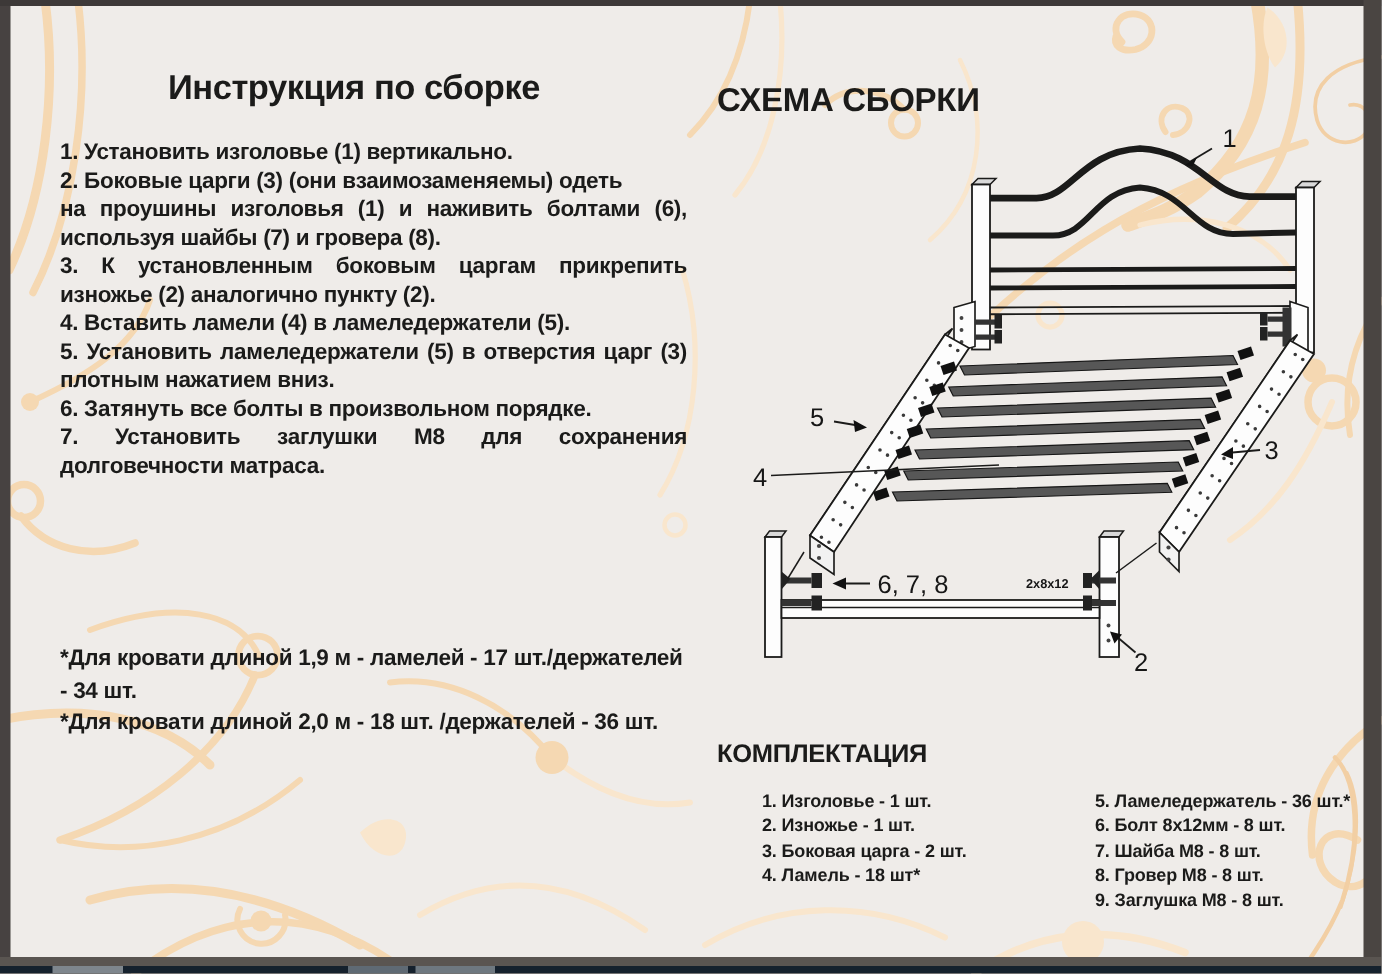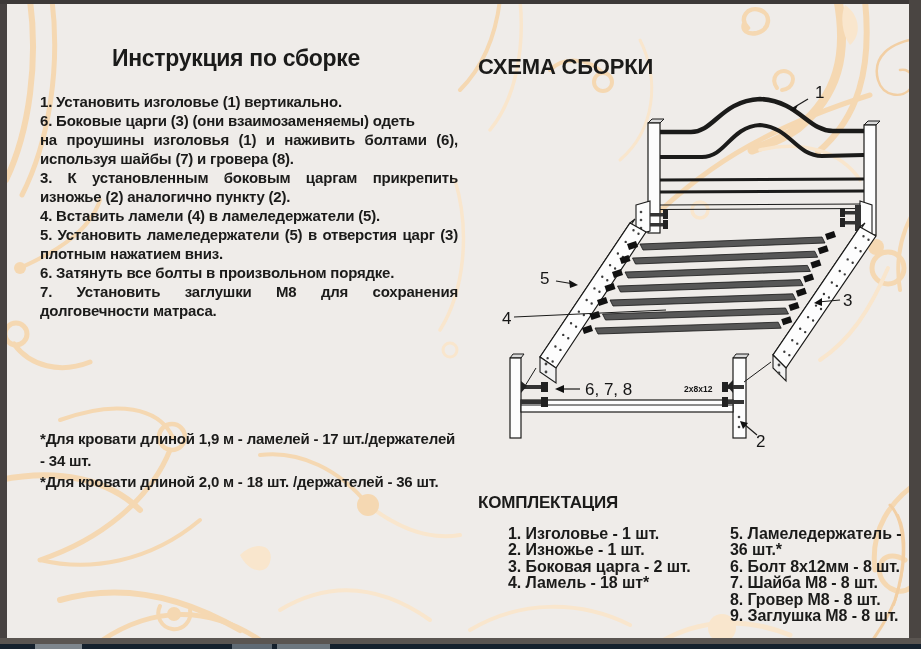--- a/index.html
+++ b/index.html
@@ -30,21 +30,21 @@
   .line.jc{text-align:justify;text-align-last:justify;text-justify:inter-character;}
   .notes{position:absolute;left:40px;top:428px;width:420px;
     font-size:15px;font-weight:700;line-height:21.5px;letter-spacing:-0.2px;}
 
   
   .scheme-title{position:absolute;left:478px;top:36px;width:440px;text-align:left;
     font-size:22px;font-weight:700;letter-spacing:-0.2px;}
   .diagram{position:absolute;left:478px;top:85px;}
   .parts-title{position:absolute;left:478px;top:479px;width:440px;text-align:left;
     font-size:17px;font-weight:700;letter-spacing:-0.2px;}
-  .parts-col{position:absolute;top:526px;font-size:16px;font-weight:700;
+  .parts-col{position:absolute;top:526px;font-size:12px;font-weight:700;
     line-height:16.4px;letter-spacing:-0.1px;}
   .parts-col.l{left:508px;}
   .parts-col.r{left:730px;}
   .parts-col div{margin:0;}
 
   .diagram text{font-family:"Liberation Sans",sans-serif;fill:#161616;}
   .lbl{font-size:17px;font-weight:400;}
   .lbl-small{font-size:8.5px;font-weight:700;}
 </style>
 </head>
@@ -125,21 +125,21 @@
 
   <div class="content">
 
     <h1 class="instr-title">Инструкция по сборке</h1>
 
     <div class="steps">
       <div class="step">
         <div class="line">1. Установить изголовье (1) вертикально.</div>
       </div>
       <div class="step">
-        <div class="line">6. Боковые царги (3) (они взаимозаменяемы) одеть</div>
+        <div class="line">2. Боковые царги (3) (они взаимозаменяемы) одеть</div>
         <div class="line j">на проушины изголовья (1) и наживить болтами (6),</div>
         <div class="line">используя шайбы (7) и гровера (8).</div>
       </div>
       <div class="step">
         <div class="line j">3. К установленным боковым царгам прикрепить</div>
         <div class="line">изножье (2) аналогично пункту (2).</div>
       </div>
       <div class="step">
         <div class="line">4. Вставить ламели (4) в ламеледержатели (5).</div>
       </div>

